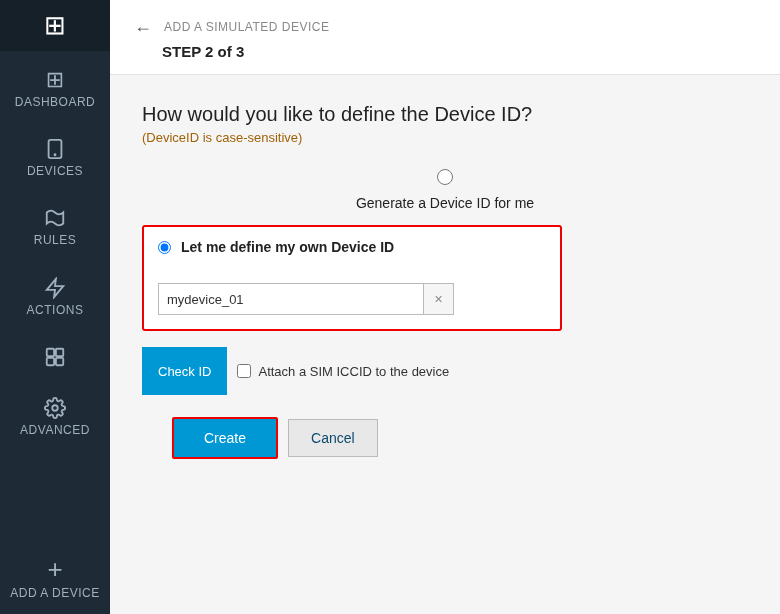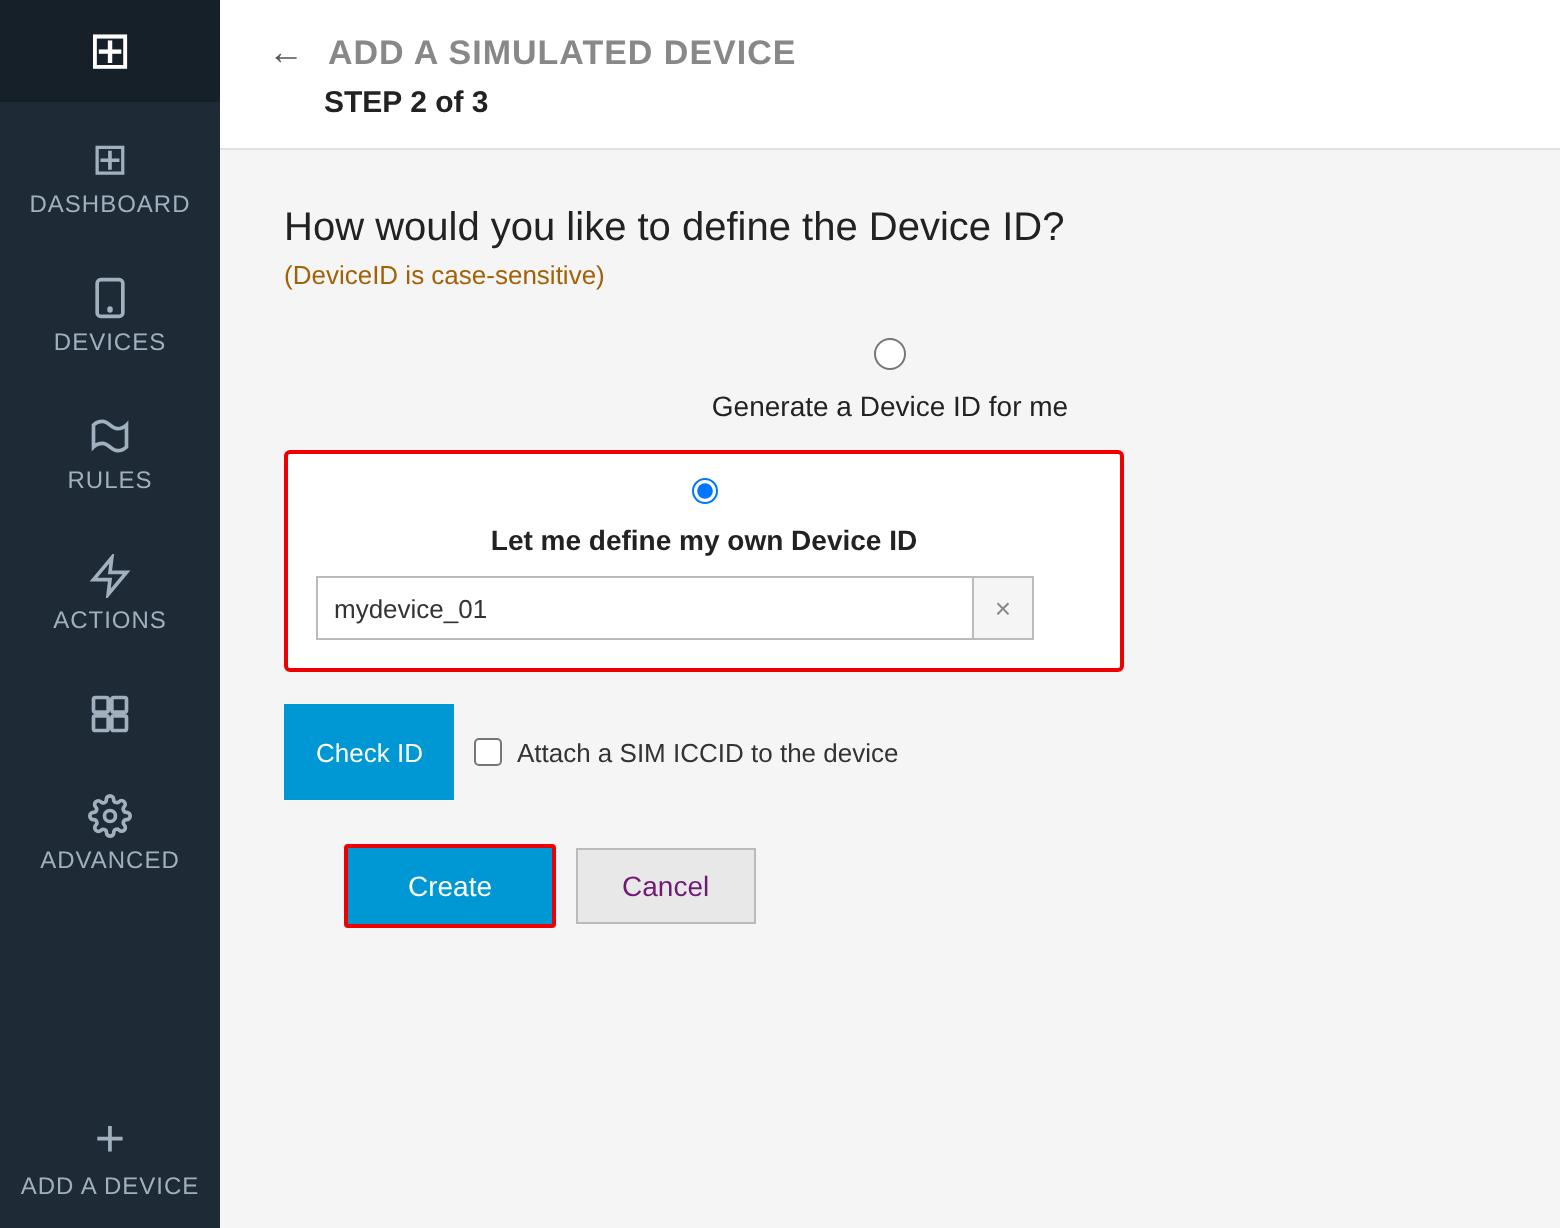--- a/index.html
+++ b/index.html
@@ -73,25 +73,24 @@
       background: none;
       border: none;
       cursor: pointer;
       font-size: 18px;
       color: #555;
       padding: 0 4px 0 0;
       display: flex;
       align-items: center;
     }
     .breadcrumb-text {
-      font-size: 17px;
+      font-size: 12px;
       color: #888;
       text-transform: uppercase;
       letter-spacing: 0.5px;
-      font-weight: bold;
     }
     .step-title {
       font-size: 15px;
       font-weight: 600;
       color: #222;
       margin-left: 28px;
     }
 
     .content {
       padding: 28px 32px 24px 32px;
@@ -137,33 +136,32 @@
       padding: 12px 14px 14px 14px;
       background: #fff;
       margin-bottom: 16px;
       display: inline-block;
       min-width: 420px;
     }
     .selected-option-row {
       display: flex;
       align-items: center;
       gap: 10px;
-      margin-bottom: 10px;
-      flex-direction: column;
+      margin-bottom: 28px;
     }
     .text-input-row {
       display: flex;
       align-items: center;
       gap: 0;
     }
     .device-id-input {
       border: 1px solid #bbb;
       padding: 5px 8px;
       font-size: 13px;
-      width: 329px;
+      width: 266px;
       height: 32px;
       outline: none;
       color: #333;
     }
     .clear-btn {
       background: #f5f5f5;
       border: 1px solid #bbb;
       border-left: none;
       height: 32px;
       width: 30px;
@@ -226,21 +224,21 @@
       color: #fff;
       border: none;
       padding: 8px 30px;
       font-size: 14px;
       cursor: pointer;
       font-weight: 500;
       height: 38px;
     }
     .cancel-btn {
       background: #e8e8e8;
-      color: #701a75;
+      color: #0c4a6e;
       border: 1px solid #bbb;
       padding: 8px 22px;
       font-size: 14px;
       cursor: pointer;
       height: 38px;
     }
 
     
     svg { display: inline-block; vertical-align: middle; }
   </style>

